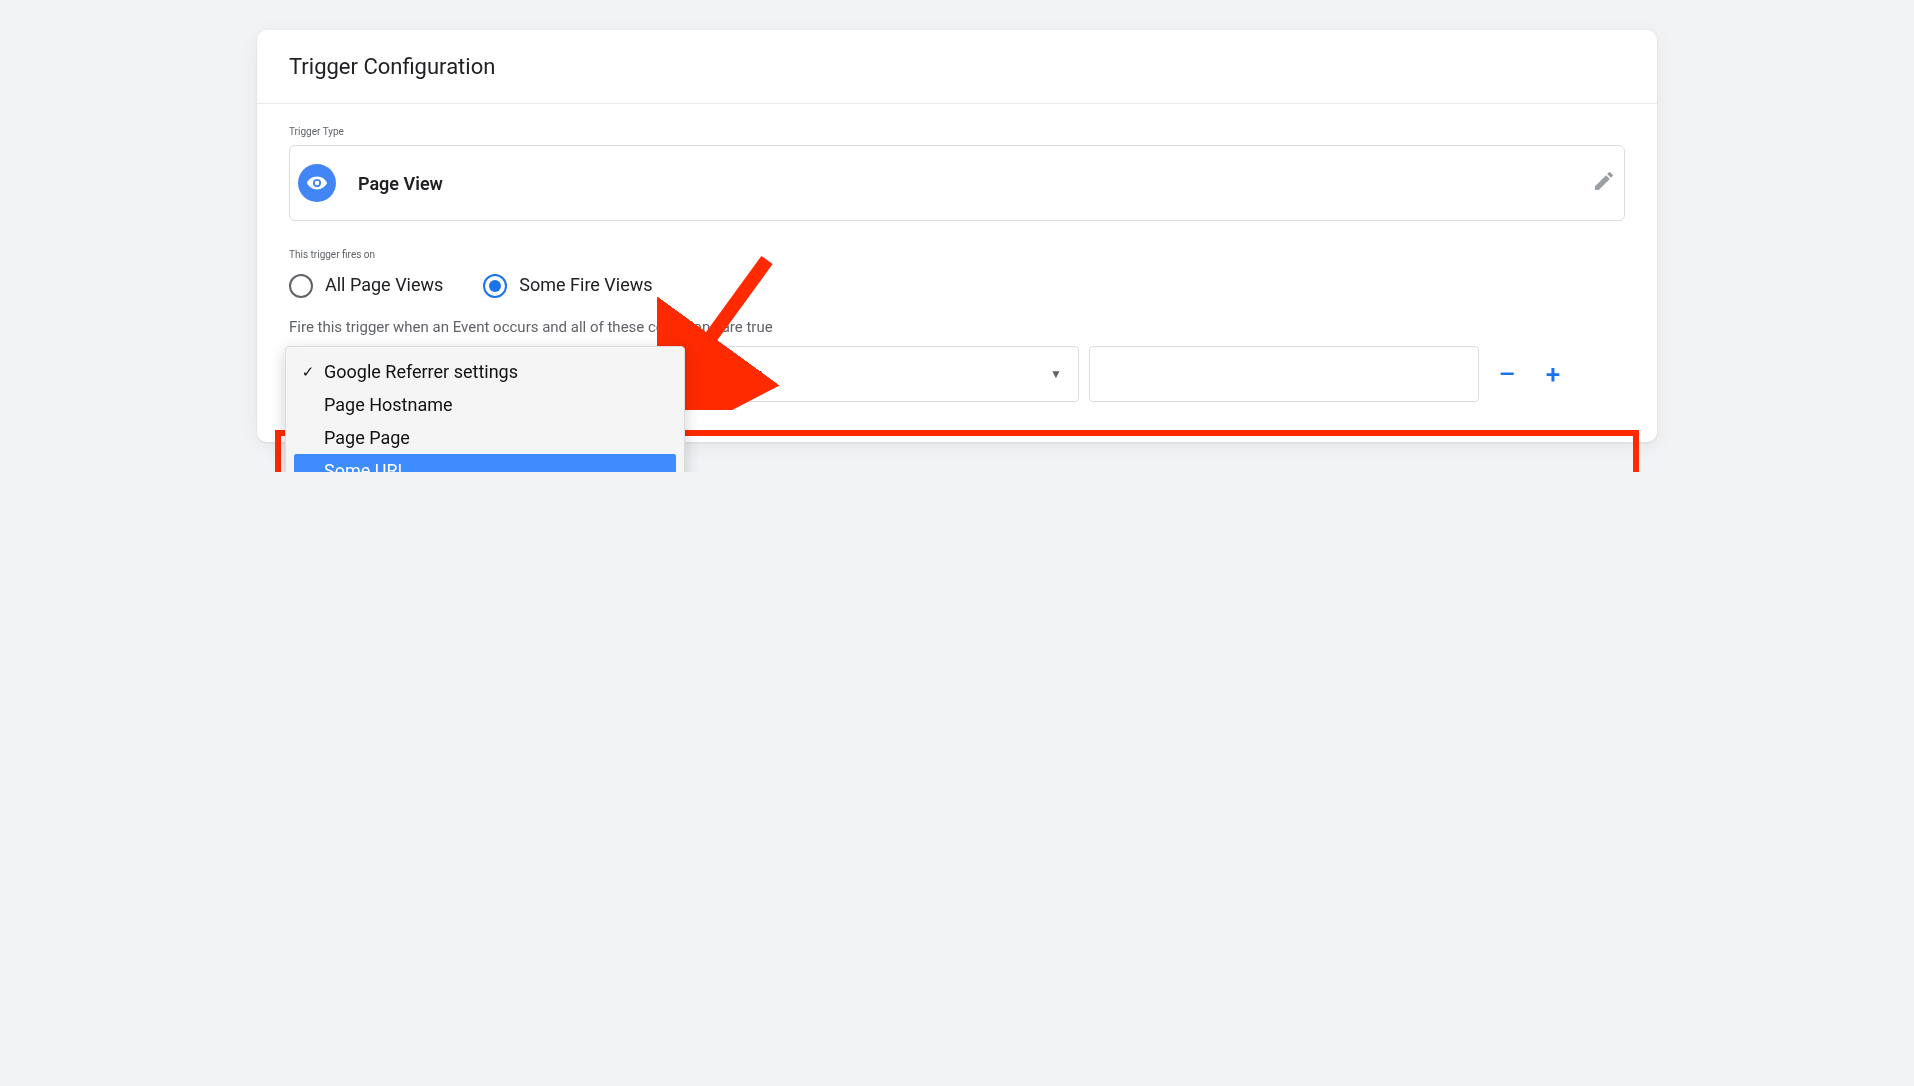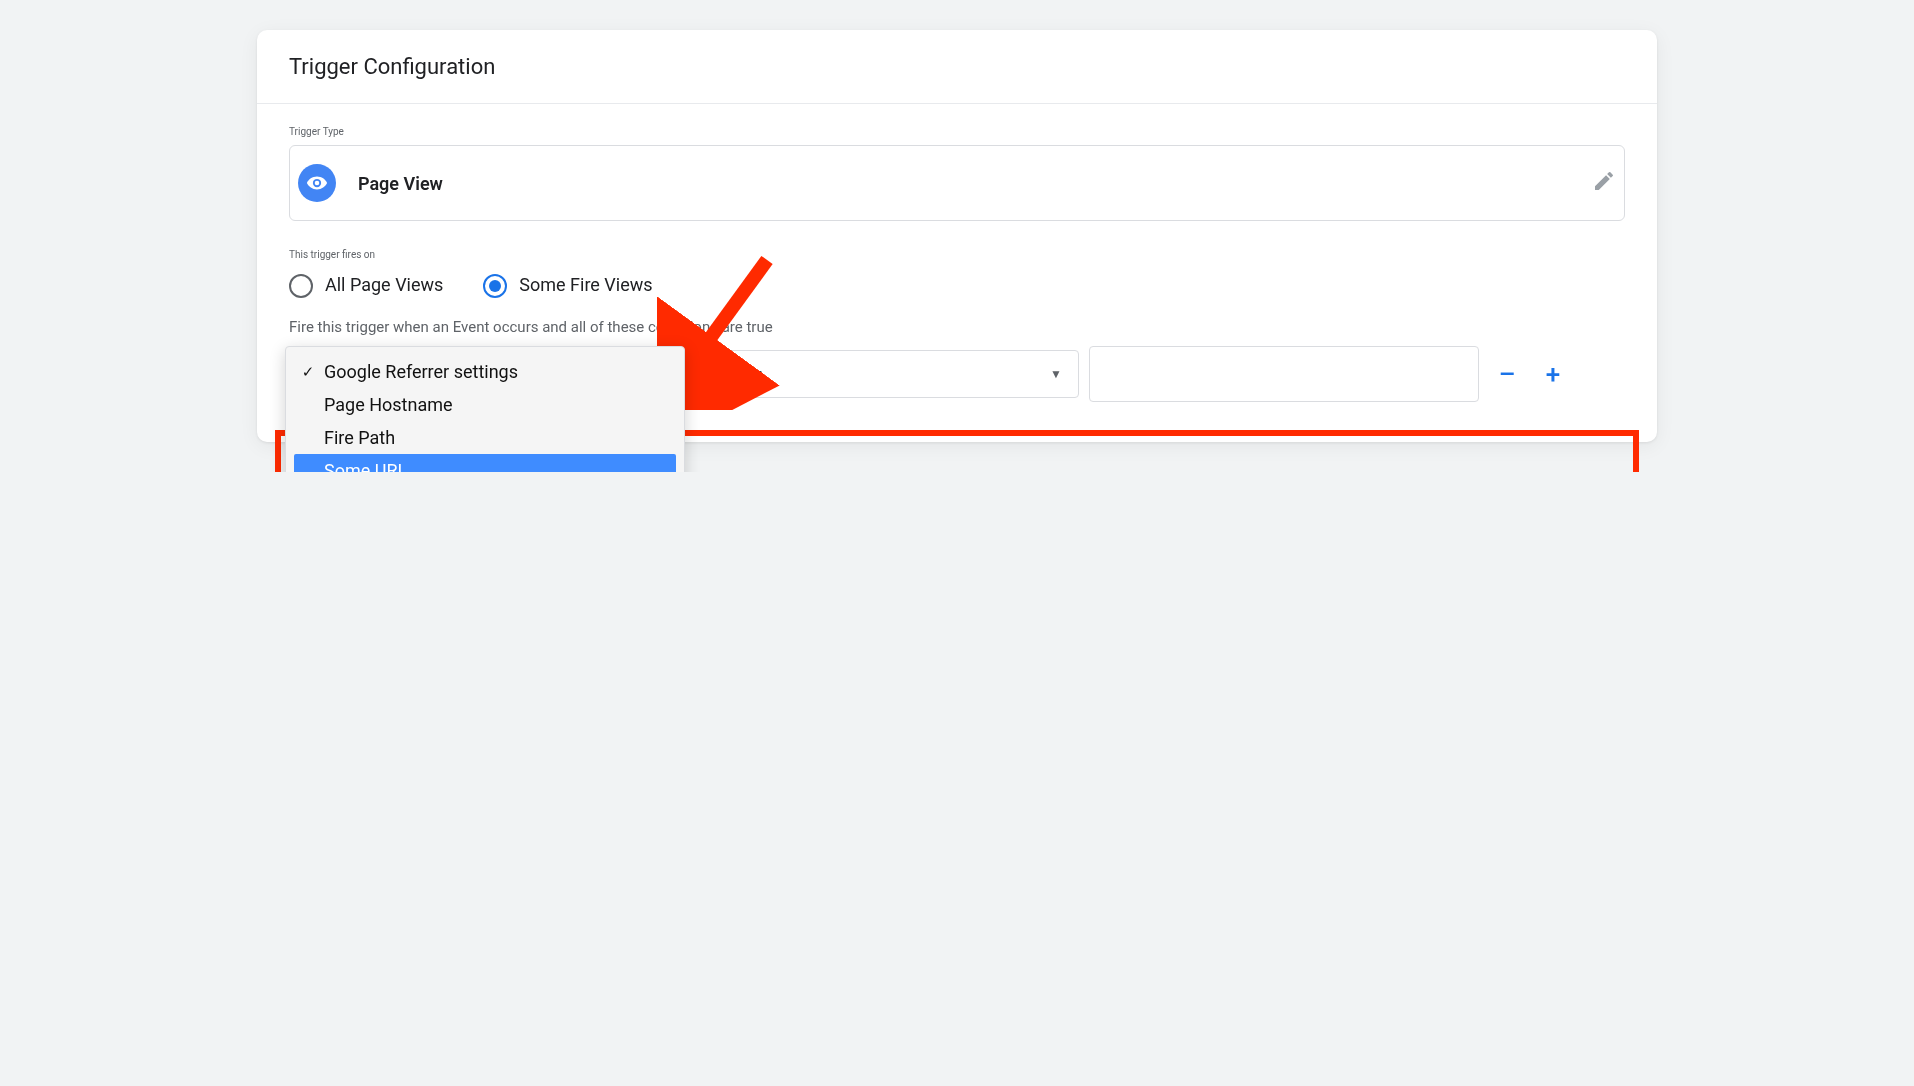--- a/index.html
+++ b/index.html
@@ -77,21 +77,21 @@
     height: 385px;
     border: 6px solid #ff2a00;
     pointer-events: none;
     z-index: 5;
   }
 
   .conditions-area { margin-top: 12px; }
   .cond-title { font-size: 15px; color: #5f6368; margin-bottom: 10px; }
   .cond-row { display: flex; align-items: center; gap: 10px; position: relative; }
   .select-box {
-    height: 48px;
+    height: 56px;
     border: 1px solid #dadce0;
     border-radius: 4px;
     background: #fff;
     display: flex; align-items: center; justify-content: space-between;
     padding: 0 16px;
     font-size: 17px;
     color: #202124;
     cursor: pointer;
     font-family: Liberation Serif, serif;
   }
@@ -205,21 +205,21 @@
             <div class="dd-item">
               <span class="dd-check">✓</span>
               <span>Google Referrer settings</span>
             </div>
             <div class="dd-item">
               <span class="dd-check"></span>
               <span>Page Hostname</span>
             </div>
             <div class="dd-item">
               <span class="dd-check"></span>
-              <span>Fire Path</span>
+              <span>Page Page</span>
             </div>
             <div class="dd-item highlighted">
               <span class="dd-check"></span>
               <span>Some URL</span>
             </div>
             <div class="dd-item">
               <span class="dd-check"></span>
               <span>Referrer</span>
             </div>
             <div class="dd-divider"></div>

